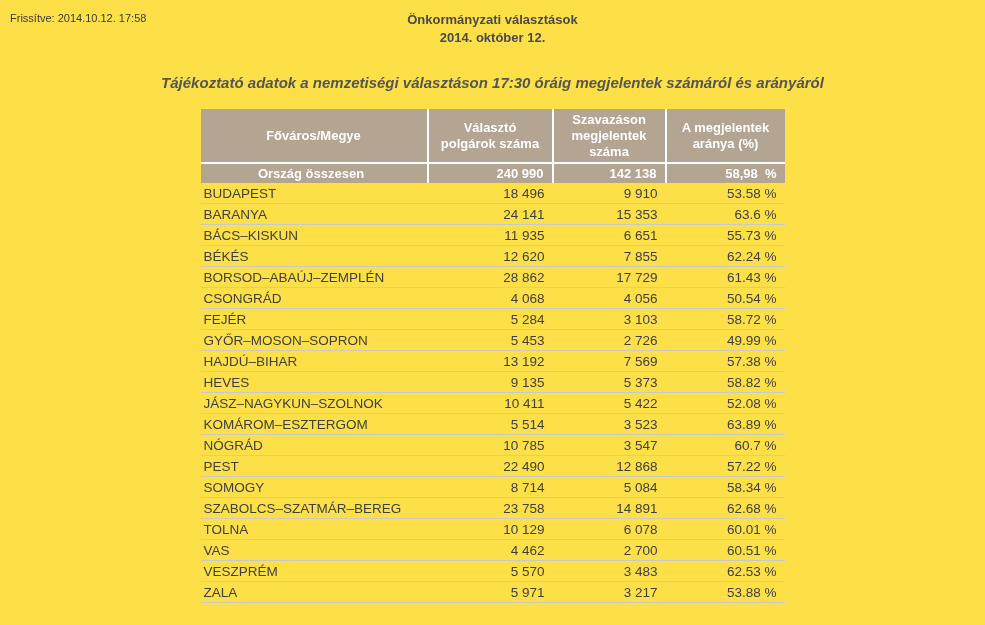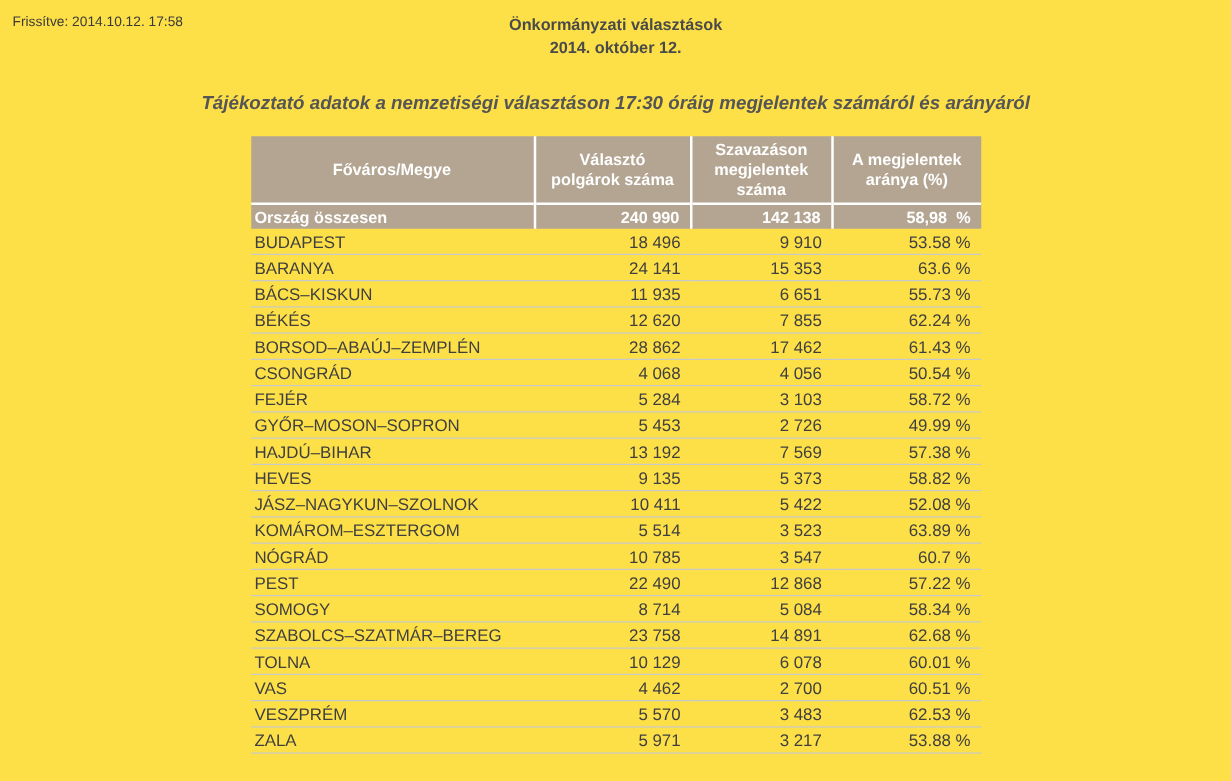--- a/index.html
+++ b/index.html
@@ -64,21 +64,21 @@
     color: #ffffff;
     font-size: 13px;
     font-weight: bold;
     height: 17px;
     padding: 1px 8px;
     border-top: 2px solid #ffffff;
     border-right: 2px solid #ffffff;
     white-space: pre;
   }
   tr.summary-row td:last-child { border-right: none; margin-left: 28px; }
-  tr.summary-row td.c-name { text-align: left; padding-left: 4px; }
+  tr.summary-row td.c-name { text-align: center; padding-left: 4px; }
 
   tbody tr.data-row td {
     font-size: 13.5px;
     color: #3f3f3f;
     height: 20px;
     padding: 0 8px 0 8px;
     border-bottom: 1px solid #c9c9c9;
     white-space: pre;
     overflow: hidden;
   }
@@ -143,21 +143,21 @@
     </tr>
         <tr class="data-row">
       <td class="c-name">BÉKÉS</td>
       <td class="c-num">12 620</td>
       <td class="c-num">7 855</td>
       <td class="c-pct">62.24 %</td>
     </tr>
         <tr class="data-row">
       <td class="c-name">BORSOD–ABAÚJ–ZEMPLÉN</td>
       <td class="c-num">28 862</td>
-      <td class="c-num">17 462</td>
+      <td class="c-num">17 729</td>
       <td class="c-pct">61.43 %</td>
     </tr>
         <tr class="data-row">
       <td class="c-name">CSONGRÁD</td>
       <td class="c-num">4 068</td>
       <td class="c-num">4 056</td>
       <td class="c-pct">50.54 %</td>
     </tr>
         <tr class="data-row">
       <td class="c-name">FEJÉR</td>

